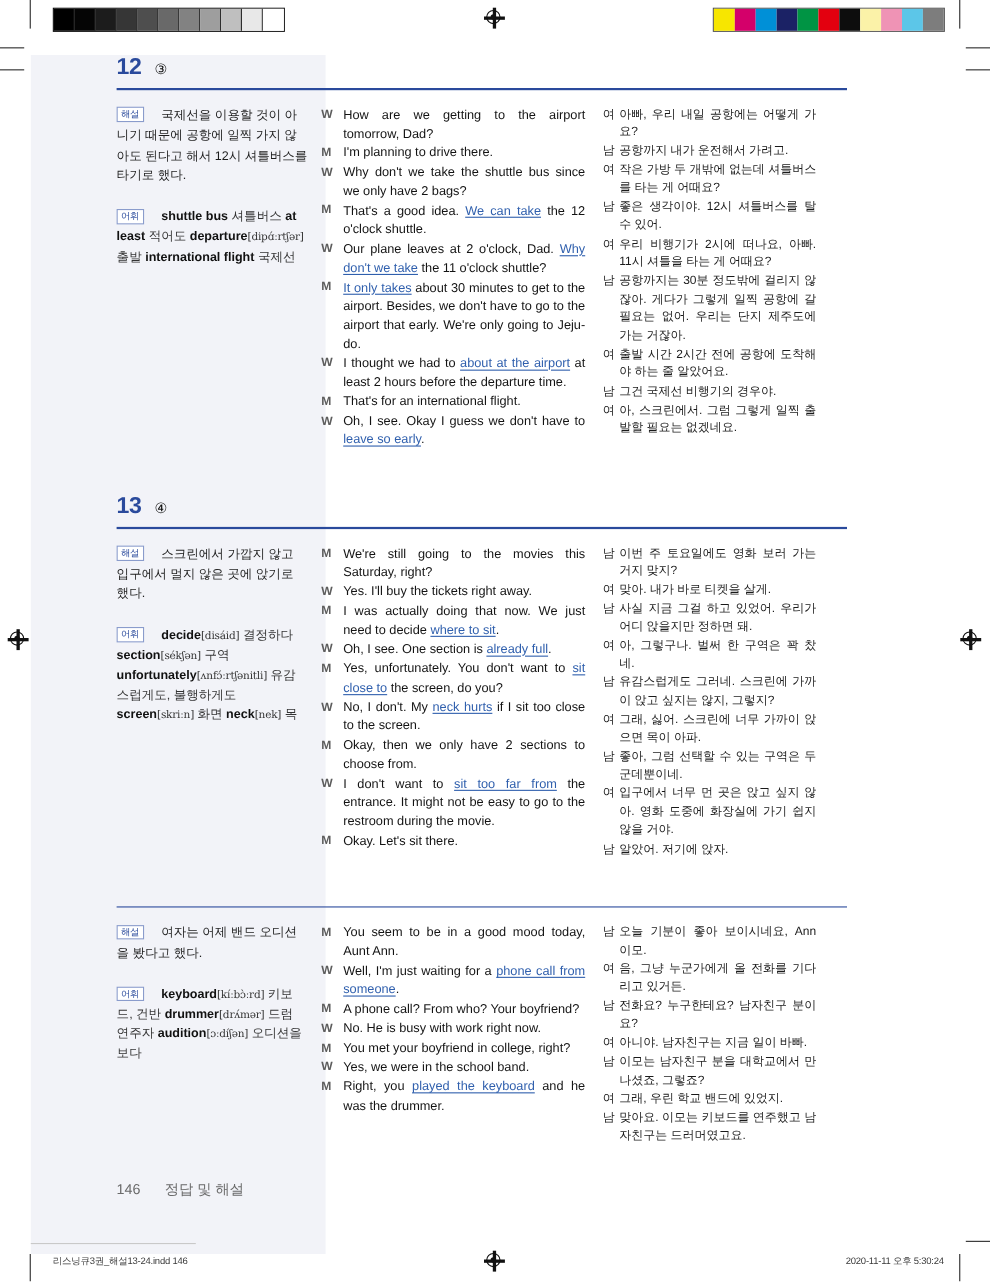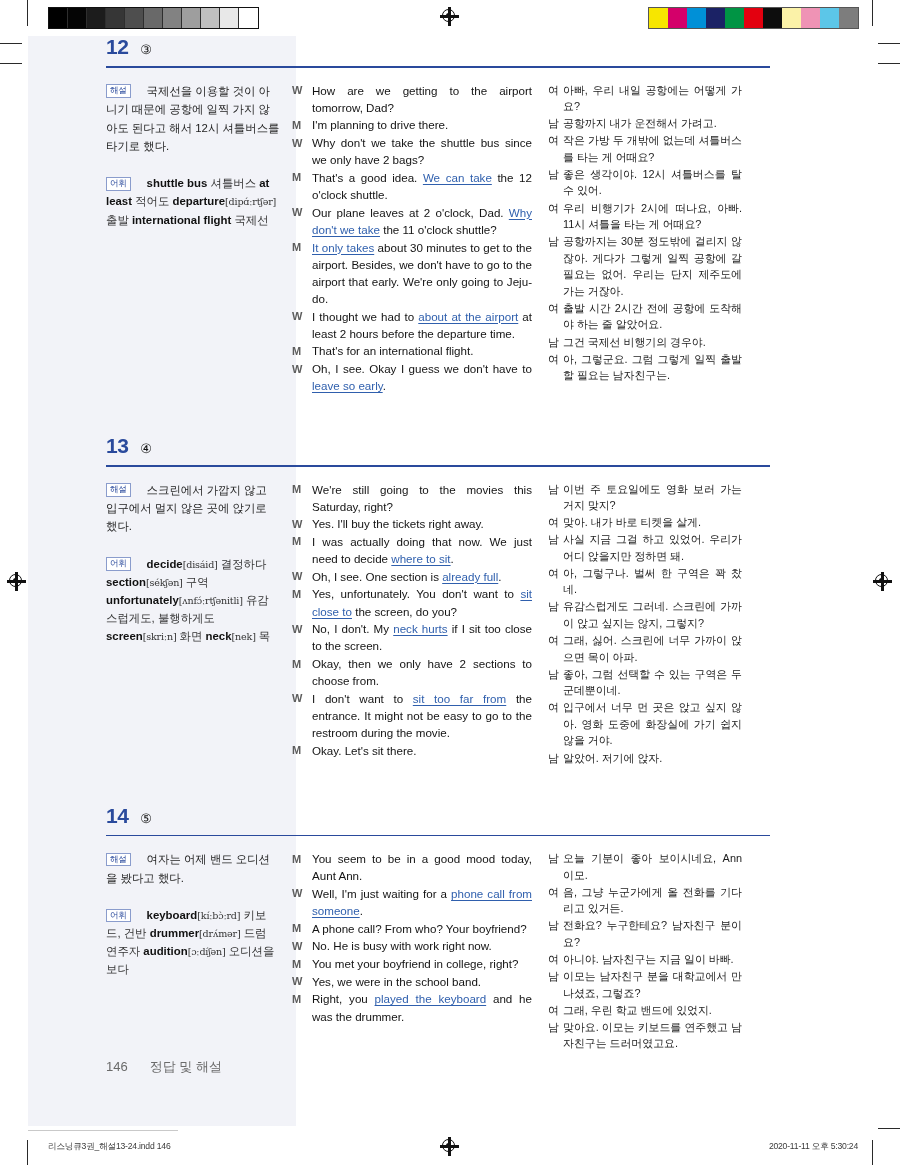--- a/index.html
+++ b/index.html
@@ -60,21 +60,21 @@
     width: 19px; height: 2.4px; background: #111;
   }
   .reg-mark .dot {
     position: absolute; left: 5px; top: 5px;
     width: 5px; height: 5px; background: #111; border-radius: 50%;
   }
 
   
   .page {
     position: absolute;
-    left: 0; top: 36px;
+    left: 0; top: 50px;
     width: 900px; height: 1090px;
   }
   .left-panel {
     position: absolute;
     left: 28px; top: 0;
     width: 268px; height: 1090px;
     background: #f2f3f8;
   }
   .content {
     position: absolute;
@@ -376,21 +376,21 @@
             <div class="ko-line">
               <span class="ko-spk">여</span>
               <span class="ko-txt">출발 시간 2시간 전에 공항에 도착해야 하는 줄 알았어요.</span>
             </div>
             <div class="ko-line">
               <span class="ko-spk">남</span>
               <span class="ko-txt">그건 국제선 비행기의 경우야.</span>
             </div>
             <div class="ko-line">
               <span class="ko-spk">여</span>
-              <span class="ko-txt">아, 그렇군요. 그럼 그렇게 일찍 출발할 필요는 남자친구는.</span>
+              <span class="ko-txt">아, 스크린에서. 그럼 그렇게 일찍 출발할 필요는 없겠네요.</span>
             </div>
           </div>
         </div>
       </div>
       <div class="gap-13"></div>
       <div class="problem">
         <div class="prob-head">
           <span class="prob-num">13</span>
           <span class="prob-ans">④</span>
         </div>
@@ -473,24 +473,20 @@
             </div>
             <div class="ko-line">
               <span class="ko-spk">남</span>
               <span class="ko-txt">알았어. 저기에 앉자.</span>
             </div>
           </div>
         </div>
       </div>
       <div class="gap-14"></div>
       <div class="problem">
-        <div class="prob-head">
-          <span class="prob-num">14</span>
-          <span class="prob-ans">⑤</span>
-        </div>
         <div class="prob-rule"></div>
         <div class="prob-body">
           <div class="col-left">
             <p class="tagline"><span class="tag">해설</span><span>여자는 어제 밴드 오디션을 봤다고 했다.</span></p>
             <div class="vocab-block"><span class="tag">어휘</span><span class="vocab-en">keyboard</span><span class="vocab-ipa">[kíːbɔ̀ːrd]</span><span class="vocab-ko"> 키보드, 건반</span> <span class="vocab-en">drummer</span><span class="vocab-ipa">[drʌ́mər]</span><span class="vocab-ko"> 드럼 연주자</span> <span class="vocab-en">audition</span><span class="vocab-ipa">[ɔːdíʃən]</span><span class="vocab-ko"> 오디션을 보다</span></div>
           </div>
           <div class="col-mid">
             <div class="dlg-line">
               <span class="spk">M</span>
               <span class="utt"><span>You seem to be in a good mood today, Aunt Ann.</span></span>

